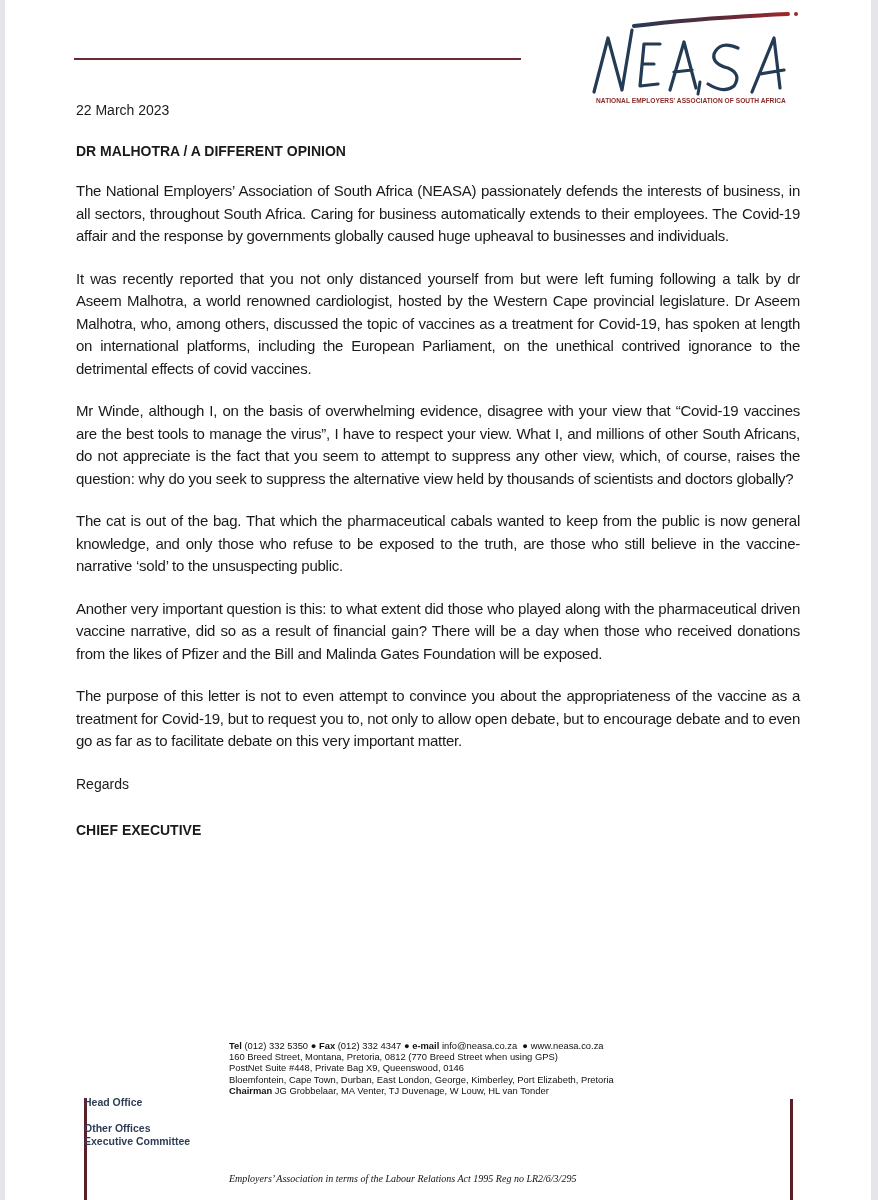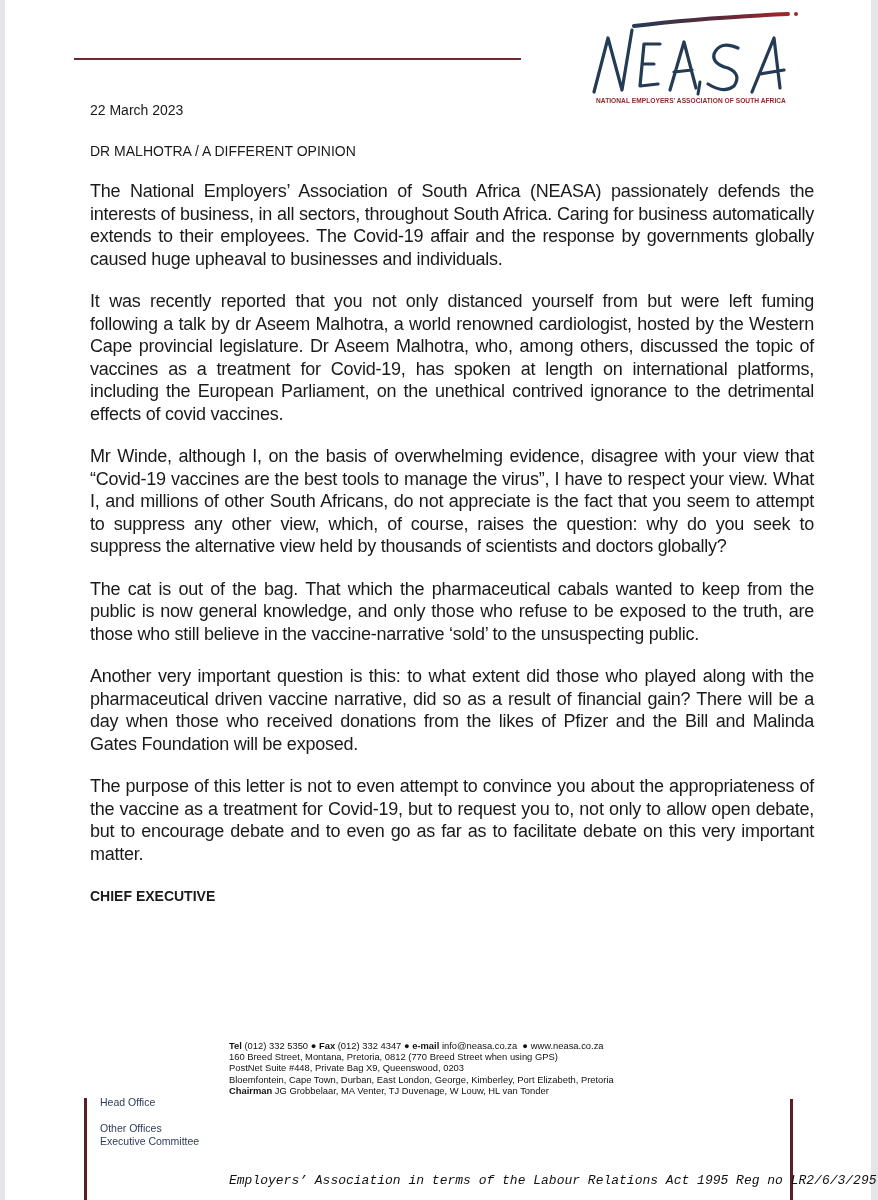--- a/index.html
+++ b/index.html
@@ -26,56 +26,56 @@
   .logo-wrap svg { position: absolute; left: 0; top: 0; }
   .logo-tagline {
     position: absolute; left: 596px; top: 97px;
     font-family: "Liberation Sans", sans-serif;
     font-size: 6.6px; font-weight: bold; letter-spacing: 0.05px;
     color: #8a2a2a; white-space: nowrap;
   }
   .letter {
     position: absolute; left: 76px; top: 99px; width: 724px;
     font-family: "Liberation Sans Narrow", "Liberation Sans", sans-serif;
-    font-size: 14px; line-height: 22.5px; margin-left: 14px;
+    font-size: 14px; line-height: 22.5px;
   }
   .line { display: block; white-space: nowrap; }
-  .p { text-align: justify; margin: 0 0 20px 0; font-size: 18px; letter-spacing: -0.25px; }
-  .subject { font-weight: normal; margin-bottom: 18px; }
+  .p { text-align: justify; margin: 0 0 20px 0; font-size: 15px; letter-spacing: -0.25px; }
+  .subject { font-weight: bold; margin-bottom: 18px; }
   .date { margin-bottom: 18px; }
   .addr { margin-bottom: 17px; }
   .salutation { margin-bottom: 17px; }
   .sign-name, .sign-title { font-weight: bold; }
   .signoff { margin-bottom: 24px; }
 
   .footer-bar-left {
     position: absolute; left: 84px; top: 1098px; width: 2.5px; height: 102px;
     background: #5a2028;
   }
   .footer-bar-right {
     position: absolute; left: 790px; top: 1099px; width: 2.5px; height: 101px;
     background: #5a2028;
   }
   .footer-labels {
-    position: absolute; left: 100px; top: 1096px;
-    font-family: "Liberation Sans", sans-serif; font-weight: normal;
+    position: absolute; left: 84px; top: 1096px;
+    font-family: "Liberation Sans", sans-serif; font-weight: bold;
     font-size: 10.5px; color: #2e3d55; line-height: 13px;
   }
   .footer-labels .fl { display: block; white-space: nowrap; }
   .footer-info {
     position: absolute; left: 229px; top: 1040px;
     font-family: "Liberation Sans", sans-serif;
     font-size: 9.4px; color: #111; line-height: 11.2px;
   }
   .footer-info .fi { display: block; white-space: nowrap; }
   .footer-info b { font-weight: bold; }
   .footer-legal {
     position: absolute; left: 229px; top: 1173px;
-    font-family: Liberation Mono, monospace; font-style: italic;
-    font-size: 13px; color: #111; white-space: nowrap;
+    font-family: Liberation Serif, serif; font-style: italic;
+    font-size: 10px; color: #111; white-space: nowrap;
   }
 </style>
 </head>
 <body>
 
 <div class="frame-left"></div>
 <div class="frame-right"></div>
 
 <div class="header-rule"></div>
 
@@ -114,20 +114,21 @@
 
   <div class="line subject">DR MALHOTRA / A DIFFERENT OPINION</div>
 
   <p class="p">The National Employers’ Association of South Africa (NEASA) passionately defends the interests of business, in all sectors, throughout South Africa. Caring for business automatically extends to their employees. The Covid-19 affair and the response by governments globally caused huge upheaval to businesses and individuals.</p>
   <p class="p">It was recently reported that you not only distanced yourself from but were left fuming following a talk by dr Aseem Malhotra, a world renowned cardiologist, hosted by the Western Cape provincial legislature. Dr Aseem Malhotra, who, among others, discussed the topic of vaccines as a treatment for Covid-19, has spoken at length on international platforms, including the European Parliament, on the unethical contrived ignorance to the detrimental effects of covid vaccines.</p>
   <p class="p">Mr Winde, although I, on the basis of overwhelming evidence, disagree with your view that “Covid-19 vaccines are the best tools to manage the virus”, I have to respect your view. What I, and millions of other South Africans, do not appreciate is the fact that you seem to attempt to suppress any other view, which, of course, raises the question: why do you seek to suppress the alternative view held by thousands of scientists and doctors globally?</p>
   <p class="p">The cat is out of the bag. That which the pharmaceutical cabals wanted to keep from the public is now general knowledge, and only those who refuse to be exposed to the truth, are those who still believe in the vaccine-narrative ‘sold’ to the unsuspecting public.</p>
   <p class="p">Another very important question is this: to what extent did those who played along with the pharmaceutical driven vaccine narrative, did so as a result of financial gain? There will be a day when those who received donations from the likes of Pfizer and the Bill and Malinda Gates Foundation will be exposed.</p>
   <p class="p">The purpose of this letter is not to even attempt to convince you about the appropriateness of the vaccine as a treatment for Covid-19, but to request you to, not only to allow open debate, but to encourage debate and to even go as far as to facilitate debate on this very important matter.</p>
 
+  <div class="line signoff">Regards</div>
 
   <div>
     <span class="line sign-title">CHIEF EXECUTIVE</span>
   </div>
 </div>
 
 <div class="footer-bar-left"></div>
 <div class="footer-bar-right"></div>
 
 <div class="footer-labels">
@@ -144,21 +145,21 @@
     <span>●</span>
     <b>Fax</b>
     <span>(012) 332 4347</span>
     <span>●</span>
     <b>e-mail</b>
     <span>info@neasa.co.za</span>
     &nbsp;<span>●</span>
     <span>www.neasa.co.za</span>
   </span>
   <span class="fi">160 Breed Street, Montana, Pretoria, 0812 (770 Breed Street when using GPS)</span>
-  <span class="fi">PostNet Suite #448, Private Bag X9, Queenswood, 0203</span>
+  <span class="fi">PostNet Suite #448, Private Bag X9, Queenswood, 0146</span>
   <span class="fi">Bloemfontein, Cape Town, Durban, East London, George, Kimberley, Port Elizabeth, Pretoria</span>
   <span class="fi">
     <b>Chairman</b>
     <span>JG Grobbelaar, MA Venter, TJ Duvenage, W Louw, HL van Tonder</span>
   </span>
 </div>
 
 <div class="footer-legal">Employers’ Association in terms of the Labour Relations Act 1995 Reg no LR2/6/3/295</div>
 
 </body></html>

